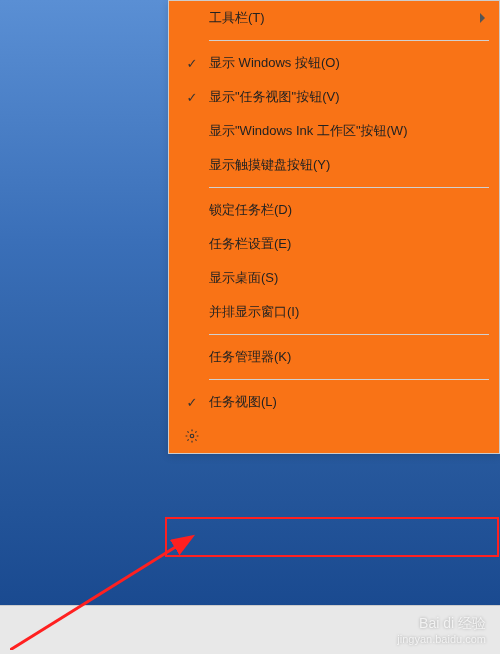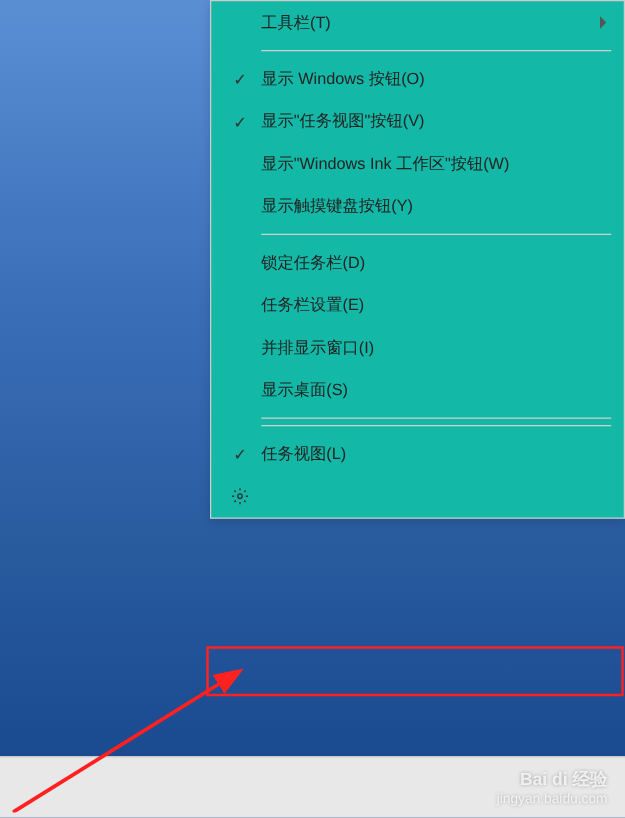--- a/index.html
+++ b/index.html
@@ -31,21 +31,21 @@
       width: 500px;
       height: 49px;
       background: #e8e8e8;
       border-top: 1px solid #ccc;
     }
     .context-menu {
       position: absolute;
       top: 0;
       left: 168px;
       width: 332px;
-      background: #14b8a6;
+      background: #f97316;
       border: 1px solid #ccc;
       box-shadow: 0 2px 8px rgba(0,0,0,0.15);
     }
     .menu-item {
       display: flex;
       align-items: center;
       height: 34px;
       padding-left: 12px;
       cursor: default;
       color: #222;
@@ -90,21 +90,21 @@
       bottom: 8px;
       right: 14px;
       color: rgba(255,255,255,0.75);
       font-size: 11px;
       text-align: right;
       line-height: 1.3;
       text-shadow: 0 0 3px rgba(0,0,0,0.3);
     }
     .watermark .brand {
       font-size: 14px;
-      font-weight: bold;
+      font-weight: normal;
     }
     .gear-icon svg {
       width: 14px;
       height: 14px;
     }
   </style>
 </head>
 <body>
 
 <div class="desktop"></div>
@@ -141,29 +141,33 @@
   <div class="menu-item">
     <span class="menu-icon"></span>
     <span class="menu-label">锁定任务栏(D)</span>
   </div>
   <div class="menu-item">
     <span class="menu-icon"></span>
     <span class="menu-label">任务栏设置(E)</span>
   </div>
   <div class="menu-item">
     <span class="menu-icon"></span>
-    <span class="menu-label">并排显示窗口(I)</span>
+    <span class="menu-label">显示桌面(S)</span>
   </div>
   <div class="menu-item">
     <span class="menu-icon"></span>
-    <span class="menu-label">显示桌面(S)</span>
+    <span class="menu-label">并排显示窗口(I)</span>
   </div>
 
   <div class="separator"></div>
 
+  <div class="menu-item">
+    <span class="menu-icon"></span>
+    <span class="menu-label">任务管理器(K)</span>
+  </div>
 
   <div class="separator"></div>
 
   <div class="menu-item">
     <span class="menu-icon">✓</span>
     <span class="menu-label">任务视图(L)</span>
   </div>
   <div class="menu-item">
     <span class="menu-icon gear-icon">
       <svg viewBox="0 0 24 24" fill="none" stroke="#333" stroke-width="2">

